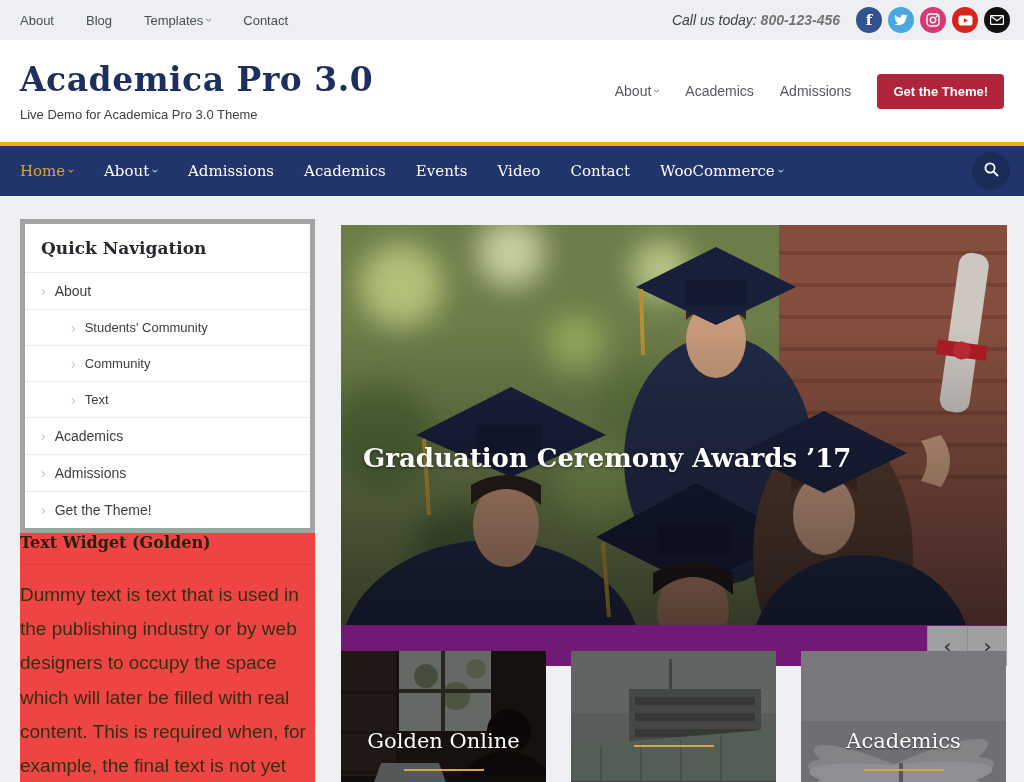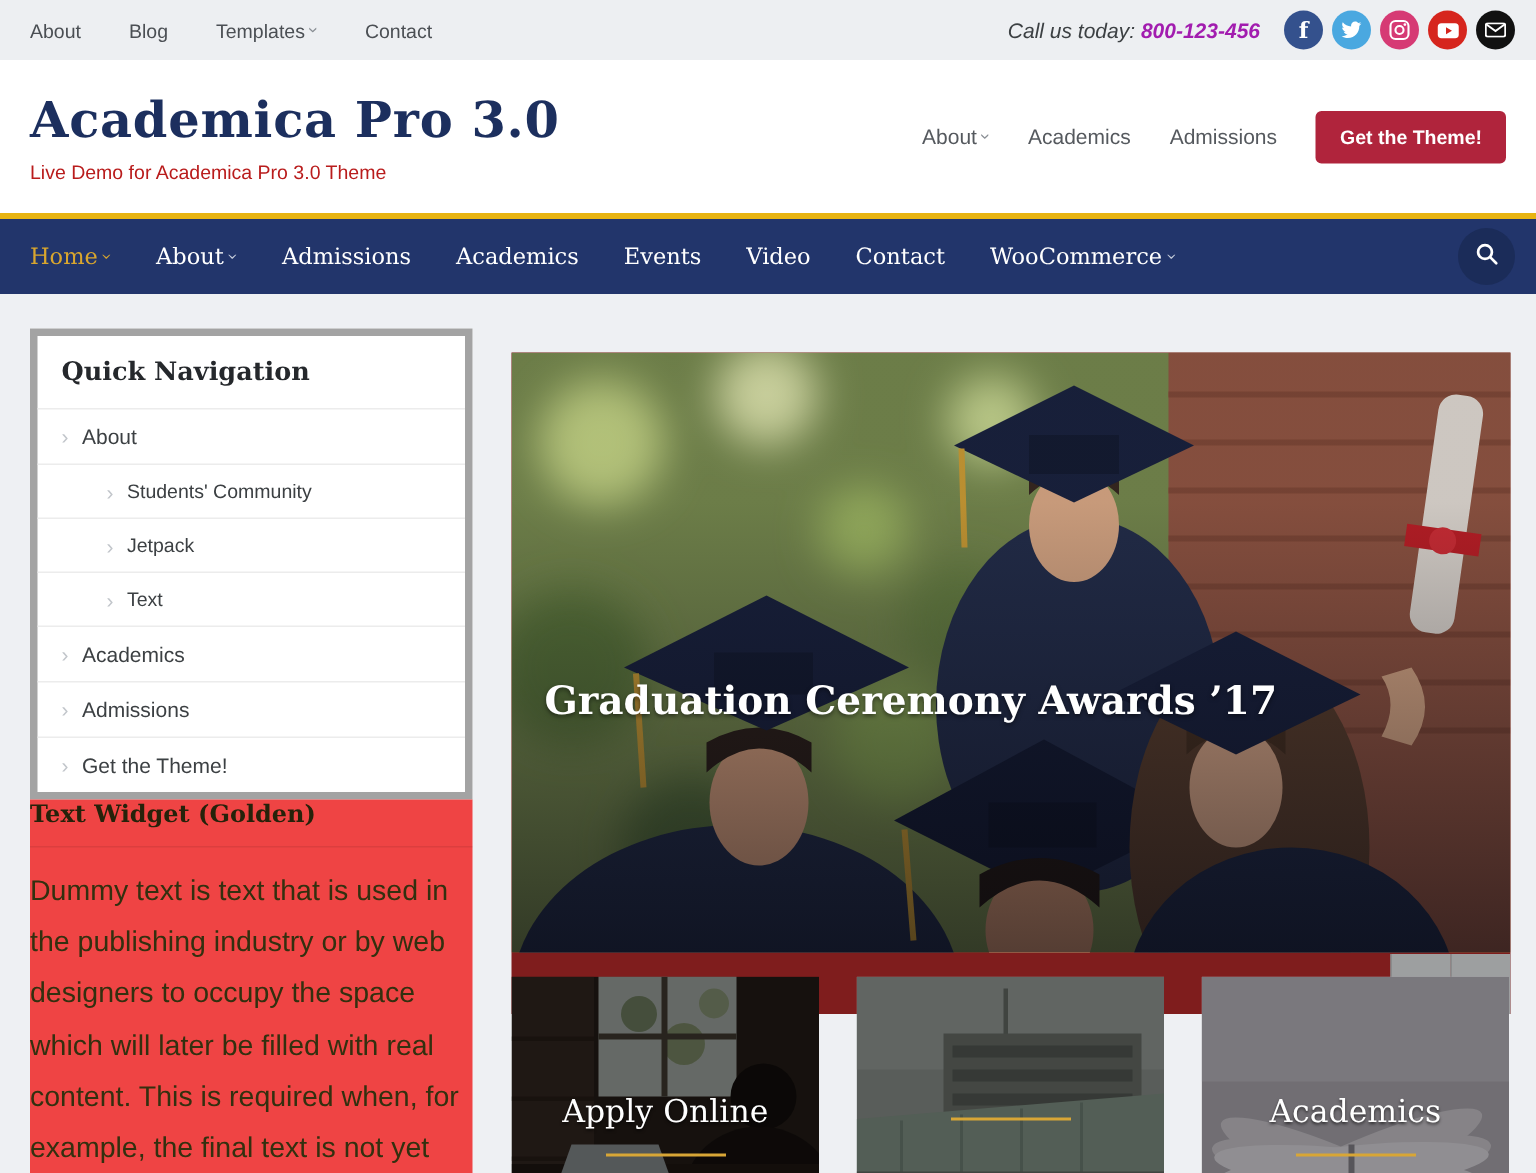--- a/index.html
+++ b/index.html
@@ -9,35 +9,35 @@
 
   
   .topbar { height:40px; background:#edeff2; display:flex; align-items:center;
             justify-content:space-between; padding:0 14px 0 20px; }
   .topbar-links { display:flex; gap:32px; }
   .topbar-links a { font-size:13px; color:#4b4f54; text-decoration:none; cursor:pointer; }
   .chev { display:inline-block; transform:rotate(90deg); font-size:12px; line-height:1;
           color:#8a8f95; margin-left:4px; vertical-align:1px; }
   .topbar-right { display:flex; align-items:center; gap:16px; }
   .call { font-size:14px; font-style:italic; color:#3c4043; }
-  .call .phone { font-weight:bold; color:#a21caf;margin-top:15px; }
+  .call .phone { font-weight:bold; color:#737373;margin-top:15px; }
   .social { display:flex; gap:6px; }
   .s-ic { width:26px; height:26px; border-radius:50%; display:flex; align-items:center;
           justify-content:center; cursor:pointer; }
   .s-fb { background:#34518d; color:#fff; font-family:"DejaVu Serif",serif;
           font-weight:bold; font-size:15px; }
   .s-tw { background:#4aa8e0; } .s-ig { background:#d63a74; }
   .s-yt { background:#d6251d; } .s-em { background:#111111; }
 
   
   .sitehead { height:102px; background:#ffffff; display:flex; align-items:center;
               justify-content:space-between; padding:0 20px; }
   .site-title { font-family:"DejaVu Serif","Liberation Serif",serif; font-weight:bold;
                 font-size:33px; color:#1c2f5e; letter-spacing:0.5px; cursor:pointer; }
-  .tagline { font-size:13px; color:#b91c1c; margin-top:8px; }
+  .tagline { font-size:13px; color:#404040; margin-top:8px; }
   .head-right { display:flex; align-items:center; gap:26px; }
   .head-right a { font-size:14px; color:#55595e; text-decoration:none; cursor:pointer; }
   .cta-btn { background:#b0243c; color:#fff; font-size:13px; font-weight:bold;
              border:none; border-radius:4px; padding:10px 16px; cursor:pointer; }
 
   
   .mainnav { height:54px; background:#22356b; border-top:4px solid #e8b412;
              display:flex; align-items:center; padding:0 14px 0 20px;
              justify-content:space-between; }
   .nav-items { display:flex; align-items:center; gap:30px; }
@@ -67,22 +67,22 @@
   .wg-title { font-family:"DejaVu Serif","Liberation Serif",serif; font-weight:bold;
               font-size:16px; color:#26220a; padding-bottom:12px;
               border-bottom:1px solid rgba(0,0,0,0.08); }
   .wg-body { margin-top:13px; font-size:19px; line-height:1.8; color:#33300f; }
   .widget-count { margin-top:16px; padding:16px 16px 10px; }
   .cw-title { font-family:"DejaVu Serif","Liberation Serif",serif; font-weight:bold;
               font-size:17px; color:#25282c; padding-bottom:12px;
               border-bottom:1px solid #ececec; }
 
   
-  .hero { position:absolute; left:341px; top:39px; width:666px; height:441px;
-          overflow:hidden; background:#7f1d1d; }
+  .hero { position:absolute; left:341px; top:29px; width:666px; height:441px;
+          overflow:hidden; background:#701a75; }
   .hero svg.bg { position:absolute; inset:0; }
   .hero-caption { position:absolute; left:22px; right:40px; top:218px; }
   .hero-title { font-family:"DejaVu Serif","Liberation Serif",serif; font-weight:bold;
                 font-size:26px; color:#ffffff; text-shadow:0 1px 3px rgba(0,0,0,0.5); }
   .hero-text { margin-top:14px; font-size:15px; line-height:1.85; color:#f4f4f4;
                text-shadow:0 1px 2px rgba(0,0,0,0.6); max-width:620px; }
   .hero-btn { margin-top:16px; display:inline-block; background:#2b4784; color:#fff;
               font-size:12px; font-weight:bold; letter-spacing:1px; padding:12px 22px;
               border:none; cursor:pointer; }
   .slider-arrows { position:absolute; right:0; bottom:0; display:flex; }
@@ -188,21 +188,21 @@
         <a class="qn-item">
             <span class="qn-chev">›</span>
             <span>About</span>
           </a>
         <a class="qn-item sub">
             <span class="qn-chev">›</span>
             <span>Students' Community</span>
           </a>
         <a class="qn-item sub">
             <span class="qn-chev">›</span>
-            <span>Jetpack</span>
+            <span>Community</span>
           </a>
         <a class="qn-item sub">
             <span class="qn-chev">›</span>
             <span>Text</span>
           </a>
         <a class="qn-item">
             <span class="qn-chev">›</span>
             <span>Academics</span>
           </a>
         <a class="qn-item">
@@ -323,21 +323,21 @@
           <rect x="100" y="0" width="4" height="80" fill="#4a4238"></rect>
             <rect x="58" y="38" width="92" height="4" fill="#4a4238"></rect>
           <circle cx="168" cy="80" r="22" fill="#15100d"></circle>
           <ellipse cx="165" cy="145" rx="50" ry="45" fill="#181210"></ellipse>
           <rect x="0" y="125" width="205" height="45" fill="#241b15"></rect>
           <polygon points="40,112 98,112 108,140 30,140" fill="#9aa0a3"></polygon>
           <ellipse cx="20" cy="160" rx="26" ry="18" fill="#2e3b22"></ellipse>
           <rect width="205" height="170" fill="rgba(0,0,0,0.45)"></rect>
         </svg>
         <div class="tile-label">
-          <div class="tile-title">Apply Online</div>
+          <div class="tile-title">Golden Online</div>
           <div class="tile-rule"></div>
         </div>
       </div>
 
       <div class="tile">
         <svg width="205" height="170" viewBox="0 0 205 170" preserveAspectRatio="none">
           <rect width="205" height="170" fill="#9aa09b"></rect>
           <rect x="0" y="0" width="205" height="62" fill="#a8aeaa"></rect>
           <rect x="98" y="8" width="3" height="34" fill="#6f756f"></rect>
           <rect x="58" y="38" width="132" height="78" fill="#757b74"></rect>

